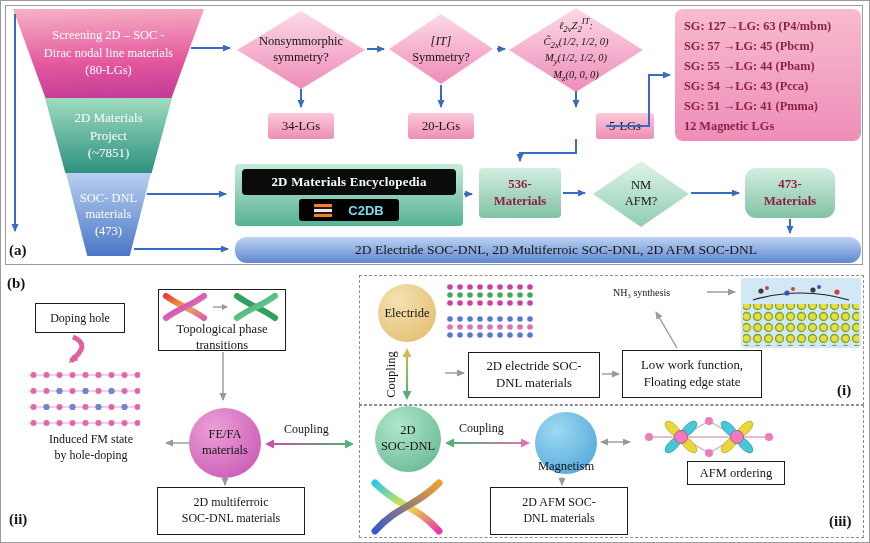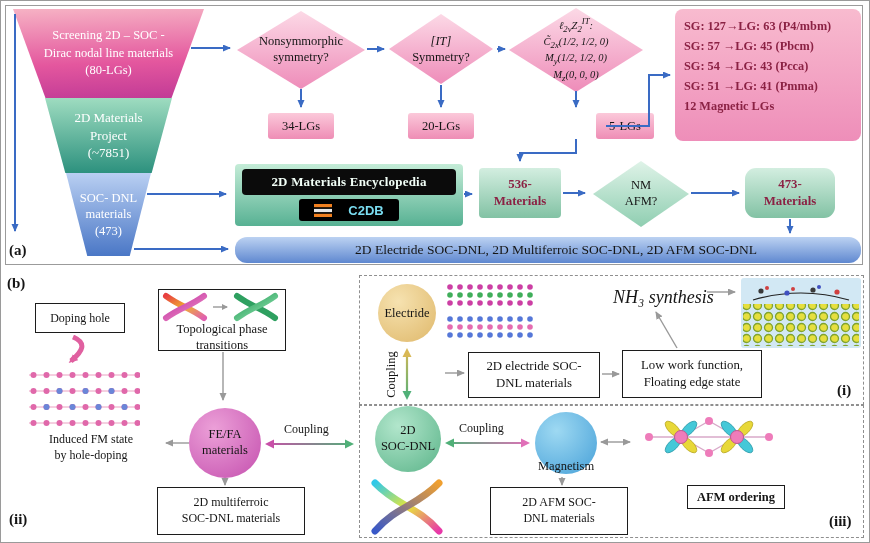--- a/index.html
+++ b/index.html
@@ -87,20 +87,21 @@
   <div class="t lgbox flexc fs12" style="left:407px;top:112px;width:66px;height:26px;">
       <span>20-LGs</span>
     </div>
   <div class="t lgbox flexc fs12" style="left:547px;top:112px;width:58px;height:26px;margin-left:48px;">
       <span>5-LGs</span>
     </div>
 
   <div class="t" style="left:674px;top:8px;width:186px;height:132px;background:linear-gradient(180deg,#f8bbcf,#ee8eb9);border-radius:8px;padding:7px 4px 0 9px;font-size:12.3px;line-height:20px;">
     <div class="maroon">SG: 127→LG: 63 (P4/mbm)</div>
     <div class="maroon">SG: 57 →LG: 45 (Pbcm)</div>
+    <div class="maroon">SG: 55 →LG: 44 (Pbam)</div>
     <div class="maroon">SG: 54 →LG: 43 (Pcca)</div>
     <div class="maroon">SG: 51 →LG: 41 (Pmma)</div>
     <div class="maroon">12 Magnetic LGs</div>
   </div>
 
   <div class="t" style="left:234px;top:163px;width:228px;height:62px;background:linear-gradient(180deg,#c4ecd7,#57b193);border-radius:4px;">
     <div class="t flexc" style="left:7px;top:5px;width:214px;height:26px;background:#0b0b0b;border-radius:4px;color:#f2fff7;font-size:13px;font-weight:bold;letter-spacing:.2px;">
       <span>2D Materials Encyclopedia</span>
     </div>
     <div class="t" style="left:64px;top:35px;width:100px;height:22px;background:#000;border-radius:3px;display:flex;align-items:center;justify-content:center;gap:16px;">
@@ -237,21 +238,21 @@
         </pattern>
     </defs>
     <rect x="2" y="0" width="90" height="8" fill="url(#pm)"></rect>
     <rect x="2" y="8" width="90" height="8" fill="url(#pg)"></rect>
     <rect x="2" y="16" width="90" height="8" fill="url(#pm)"></rect>
     <rect x="2" y="32" width="90" height="8" fill="url(#pb)"></rect>
     <rect x="2" y="40" width="90" height="8" fill="url(#pp)"></rect>
     <rect x="2" y="48" width="90" height="8" fill="url(#pb)"></rect>
   </svg>
 
-  <div class="t" style="left:612px;top:286px;font-size:18px;font-style:italic;">NH₃ synthesis</div>
+  <div class="t" style="left:612px;top:286px;font-size:10px;">NH₃ synthesis</div>
 
   <svg class="t deco" style="left:740px;top:277px;" width="120" height="70" viewBox="0 0 120 70">
     <defs>
         <pattern id="ps" width="11" height="11" patternUnits="userSpaceOnUse">
           <circle cx="5.5" cy="5.5" r="4" fill="#e6df3e" stroke="#7fa32f" stroke-width="1.3"></circle>
         </pattern>
       </defs>
     <rect x="0" y="0" width="120" height="70" rx="3" fill="#d2e8f4"></rect>
     <path d="M12 22Q60 8 108 22" stroke="#222" stroke-width="1.2" fill="none"></path>
     <circle cx="20" cy="13" r="2.6" fill="#3a3a3a"></circle>
@@ -299,21 +300,21 @@
     <ellipse cx="112" cy="22" rx="10" ry="4.6" transform="rotate(-45 112 22)" fill="#e8d838" stroke="#b8a820" stroke-width="0.8"></ellipse>
     <ellipse cx="96" cy="38" rx="10" ry="4.6" transform="rotate(-45 96 38)" fill="#e8d838" stroke="#b8a820" stroke-width="0.8"></ellipse>
     <circle cx="48" cy="30" r="6.5" fill="#ee7cba" stroke="#c05890"></circle>
     <circle cx="104" cy="30" r="6.5" fill="#ee7cba" stroke="#c05890"></circle>
     <circle cx="76" cy="14" r="4" fill="#ee7cba"></circle>
       <circle cx="76" cy="46" r="4" fill="#ee7cba"></circle>
     <circle cx="16" cy="30" r="4" fill="#ee7cba"></circle>
       <circle cx="136" cy="30" r="4" fill="#ee7cba"></circle>
   </svg>
 
-  <div class="t wbox flexc fs12" style="left:686px;top:484px;width:98px;height:24px;font-weight:bold;">
+  <div class="t wbox flexc fs12" style="left:686px;top:460px;width:98px;height:24px;">
     <span>AFM ordering</span>
   </div>
 
   <div class="t wbox flexc fs13" style="left:489px;top:486px;width:138px;height:48px;line-height:1.3;">
     <span>2D AFM SOC-</span>
     <span>DNL materials</span>
   </div>
 
   <svg class="t deco" style="left:368px;top:477px;" width="76" height="58" viewBox="0 0 76 58">
     <defs>

